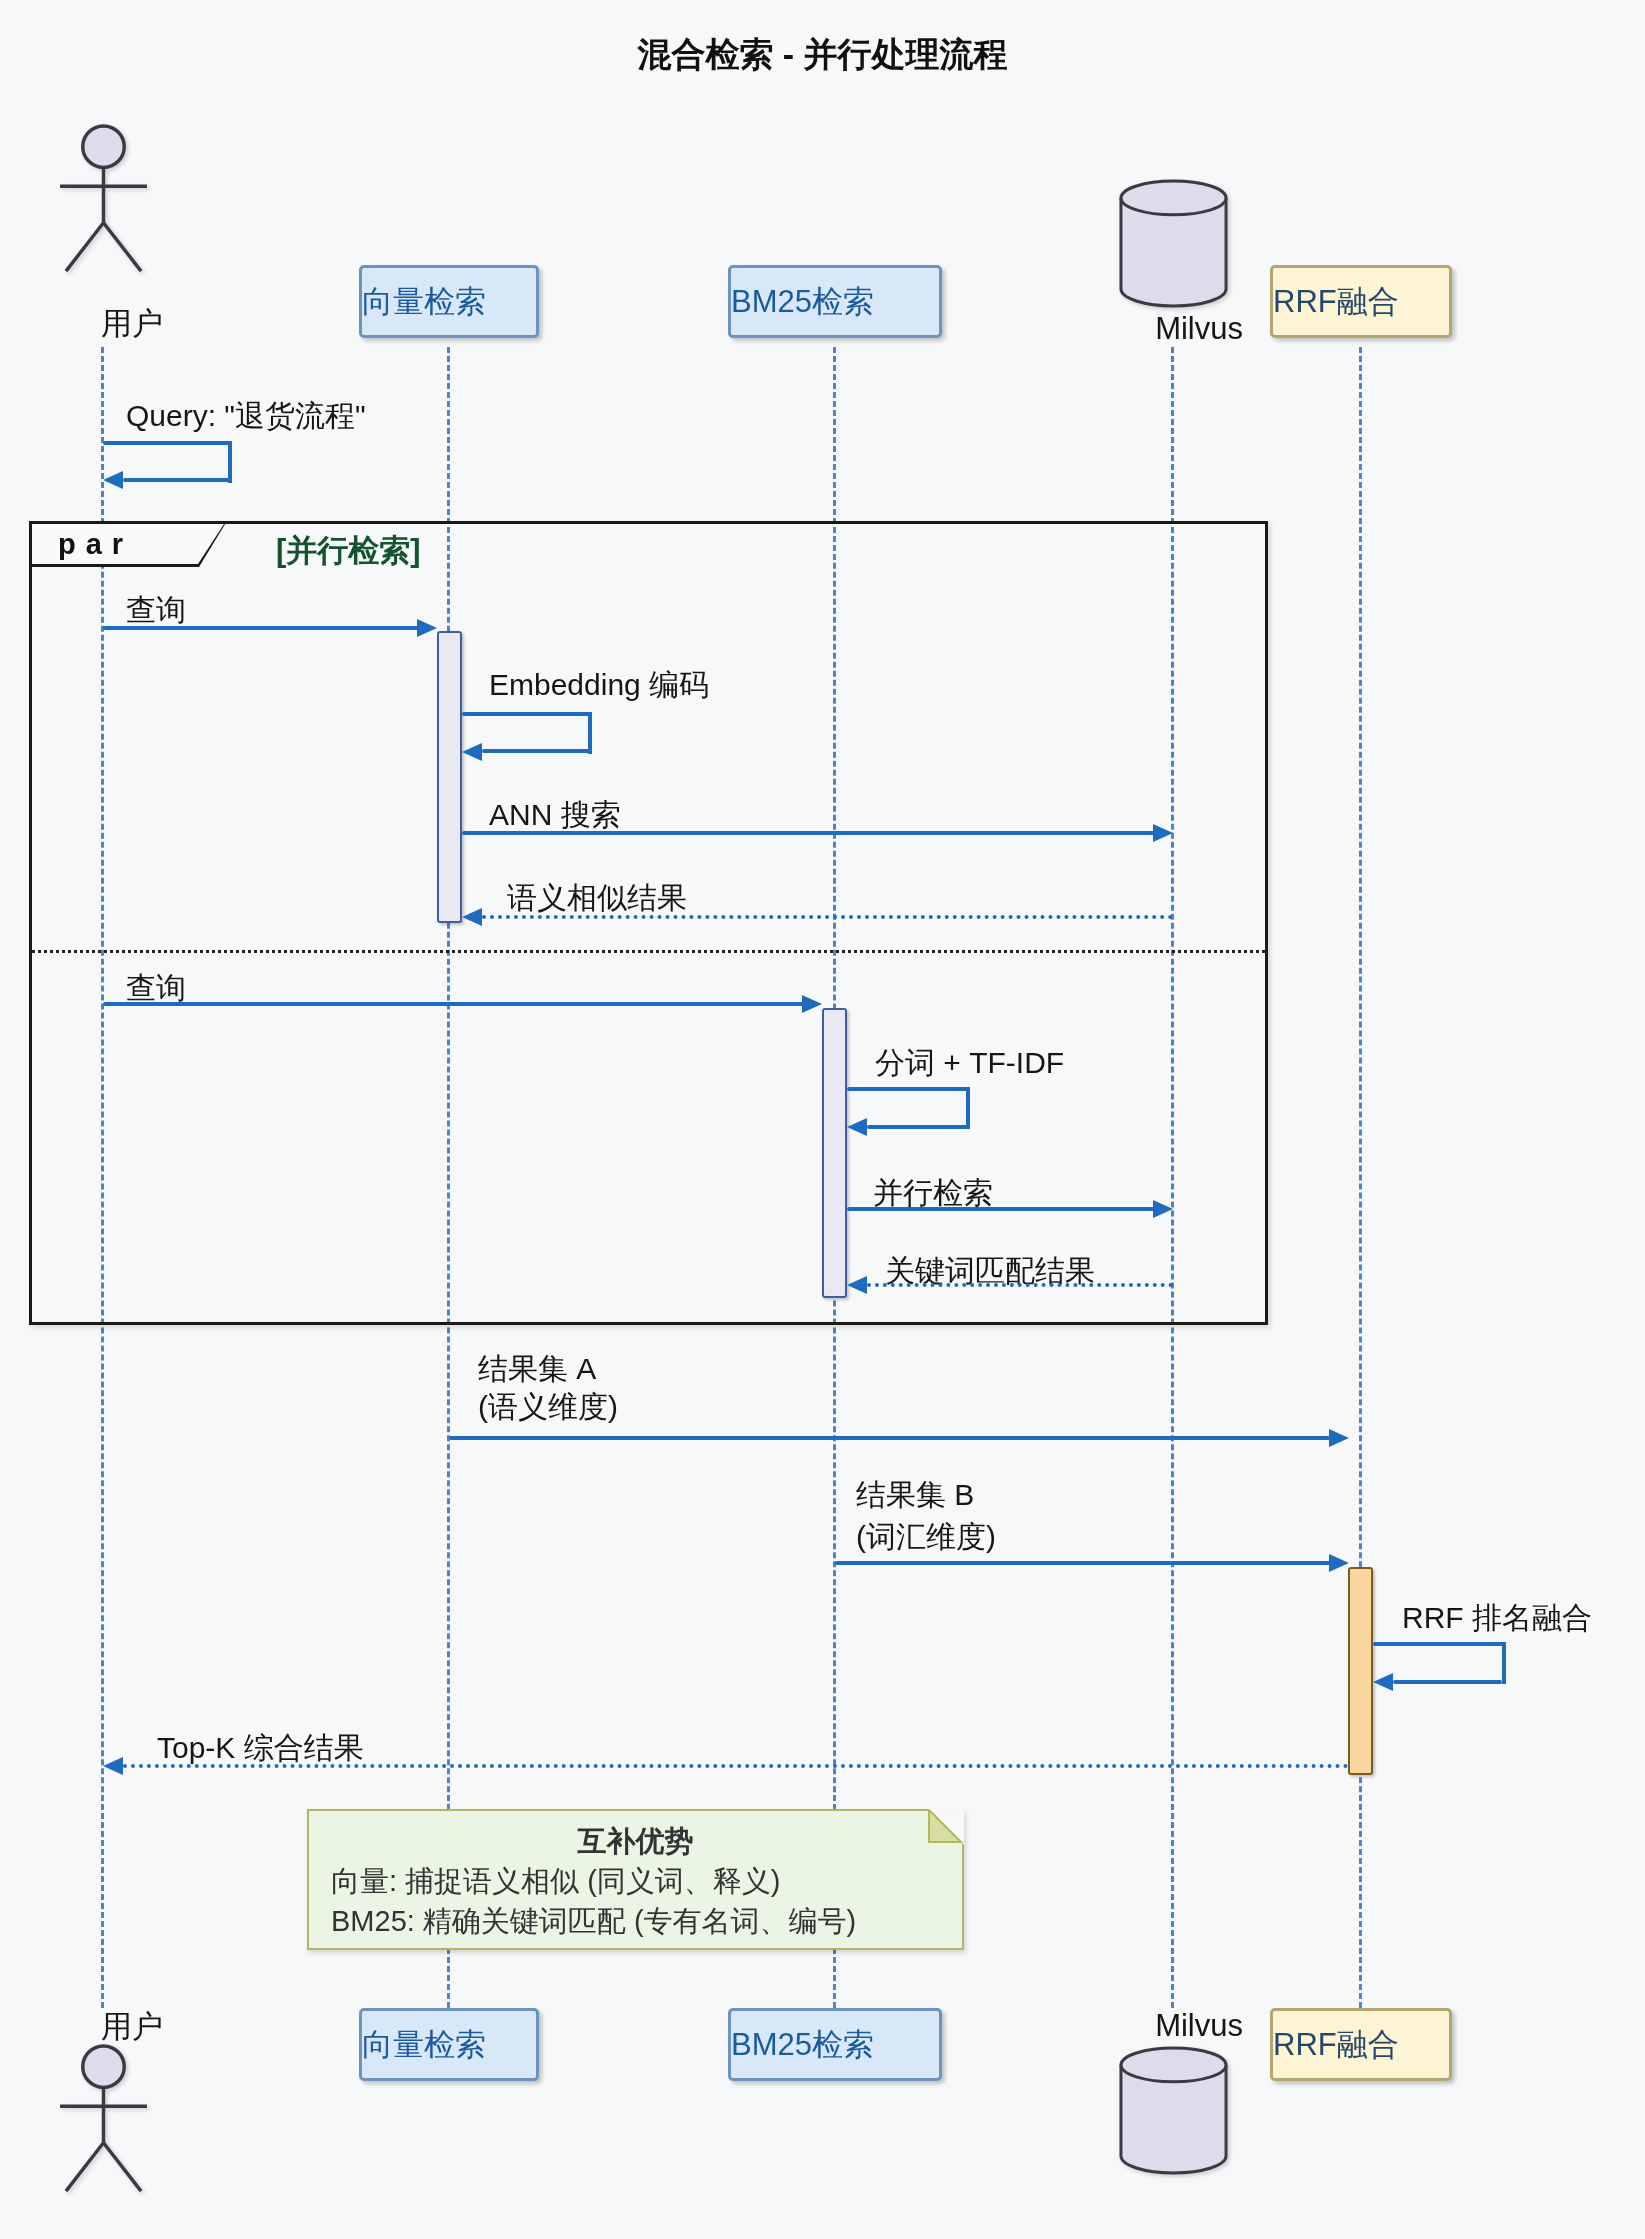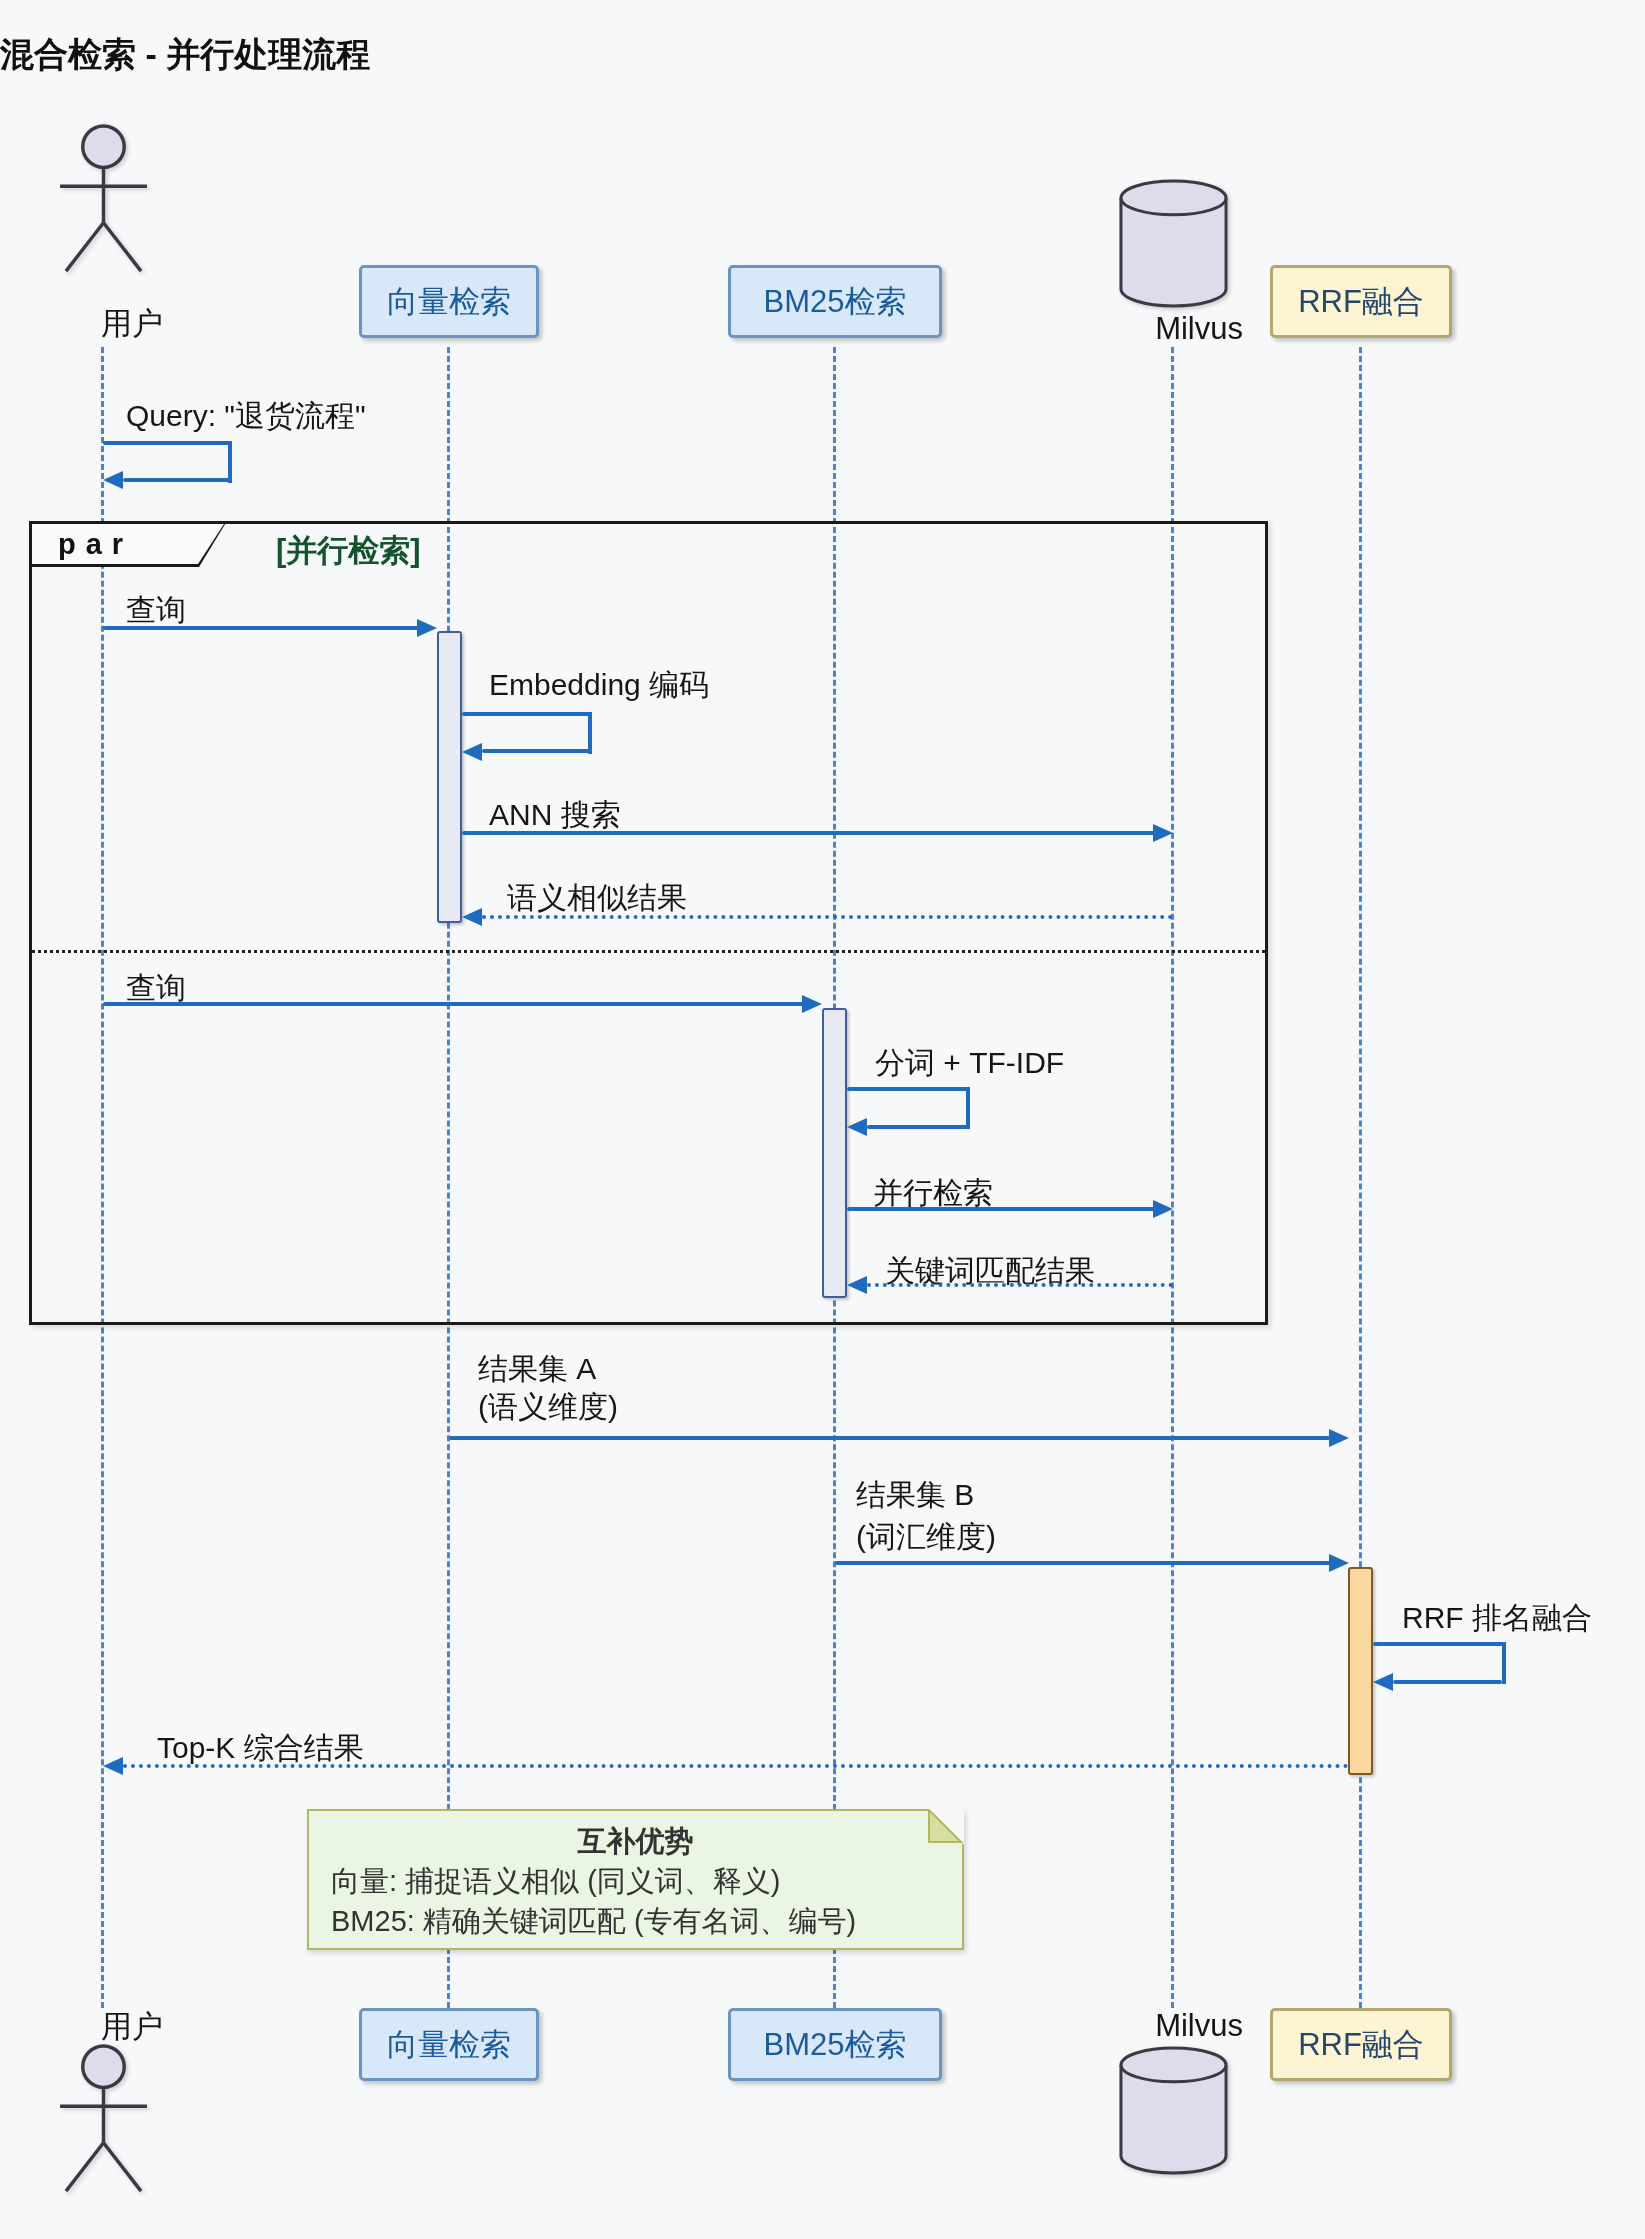--- a/index.html
+++ b/index.html
@@ -1,22 +1,22 @@
 <!DOCTYPE html>
 <html><head>
 <meta charset="utf-8">
 <style>
   html,body{margin:0;padding:0;background:#e9e9ec;}
   .canvas{position:relative;width:1645px;height:2239px;background:#f7f8fa;
           font-family:"Liberation Sans",sans-serif;overflow:hidden;outline:1px solid #d5d5d8;}
-  .title{position:absolute;left:0;right:0;top:32px;text-align:left;
+  .title{position:absolute;left:0;right:0;top:32px;text-align:center;
          font-size:34px;font-weight:bold;color:#111;}
   .lifeline{position:absolute;width:0;border-left:3px dashed #4f83c4;}
   
-  .pbox{position:absolute;display:flex;align-items:center;justify-content:center;
+  .pbox{position:absolute;display:flex;align-items:center;justify-content:flex-start;
         font-size:31px;border-radius:5px;box-shadow:3px 3px 4px rgba(0,0,0,.22);box-sizing:border-box;}
   .pbox-blue{background:#d9e8f8;border:3px solid #6d94bf;color:#1a5a9e;}
   .pbox-cream{background:#fdf4d4;border:3px solid #b3a670;color:#25476b;}
   .plabel{position:absolute;text-align:right;font-size:31px;color:#161616;white-space:nowrap;}
   .actor,.db{position:absolute;filter:drop-shadow(2px 2px 2px rgba(0,0,0,.18));}
   
   .par-frame{position:absolute;border:3px solid #1a1a1a;box-shadow:3px 3px 5px rgba(0,0,0,.12);box-sizing:border-box;}
   .par-tab{position:absolute;left:-3px;top:-3px;width:198px;height:46px;background:#1a1a1a;
            clip-path:polygon(0 0,100% 0,calc(100% - 28px) 100%,0 100%);}
   .par-tab-inner{position:absolute;left:3px;top:3px;width:192px;height:40px;background:#fafafa;

